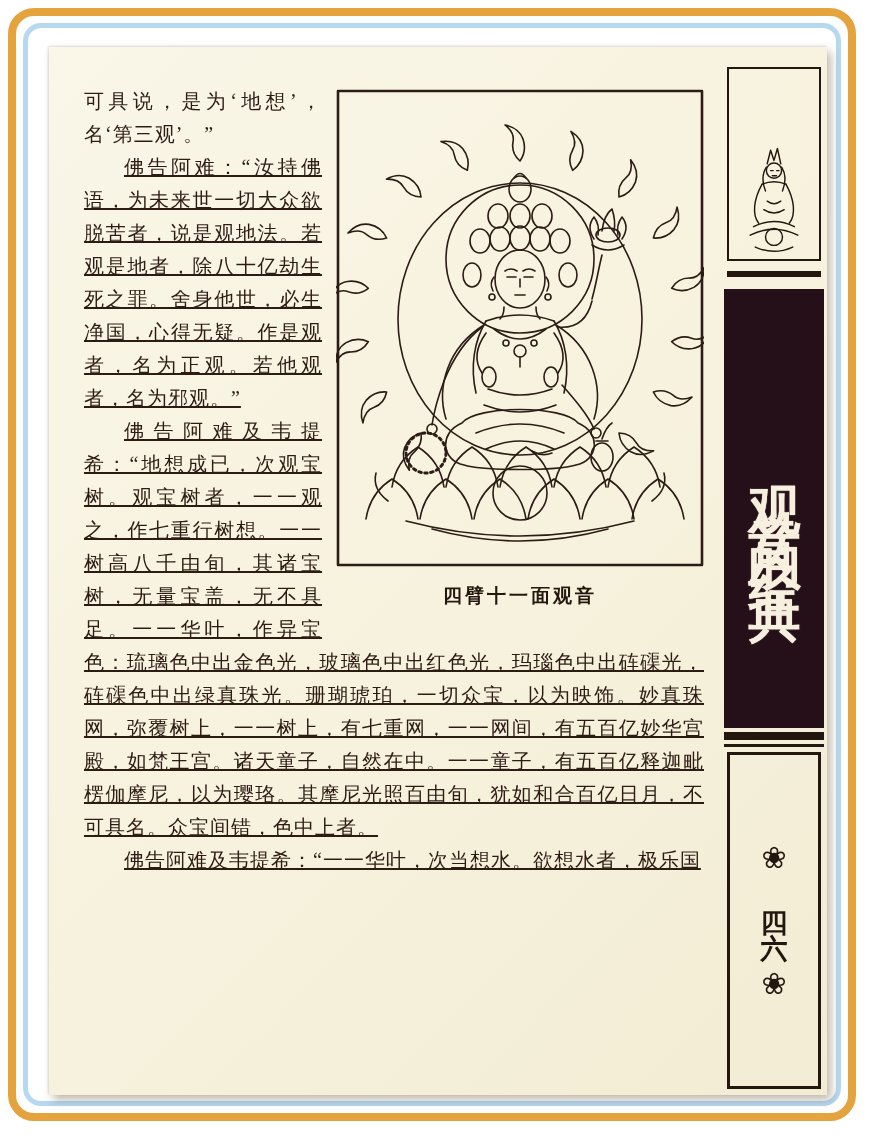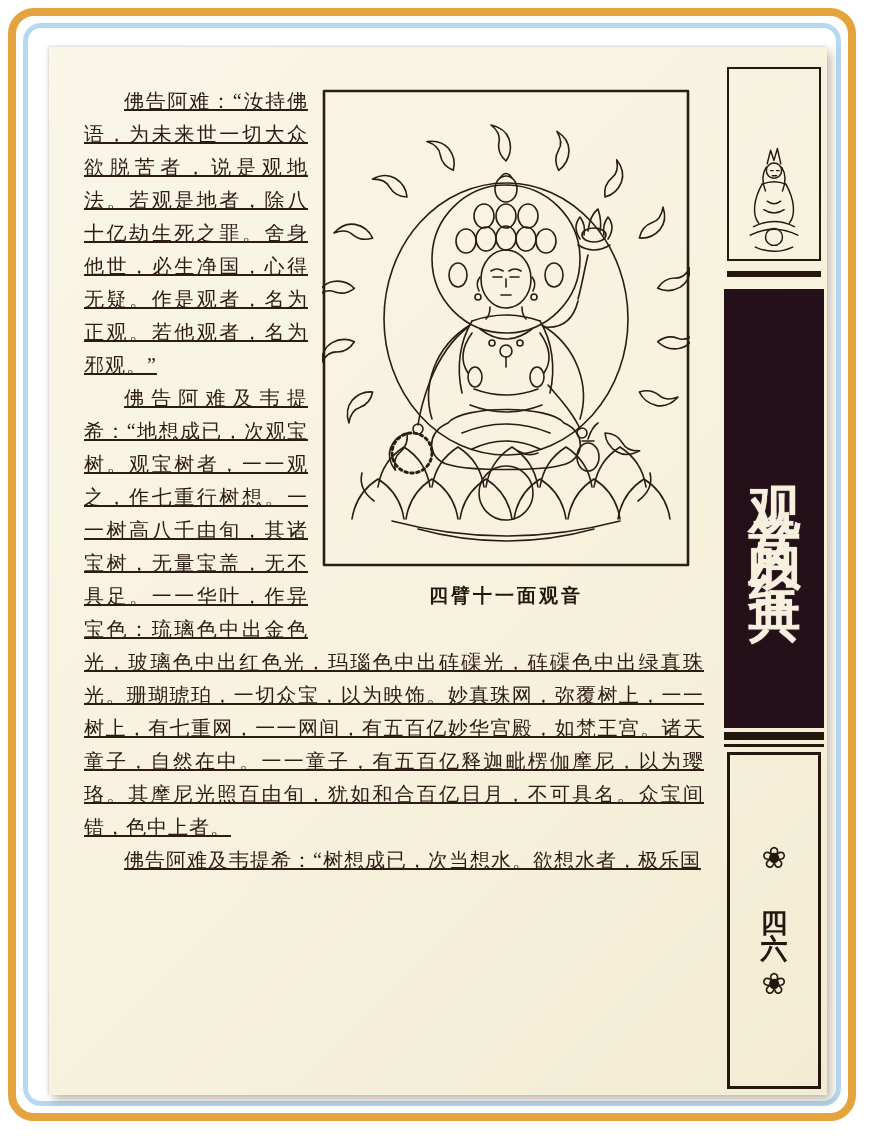--- a/index.html
+++ b/index.html
@@ -20,21 +20,21 @@
   }
   
   .main-text{
     position:absolute;left:35px;top:38px;width:620px;
     font-size:20px;line-height:33px;color:#2d1c14;
     text-align:justify;word-break:break-all;letter-spacing:1px;
   }
   .main-text p{margin:0;padding:0;text-indent:0;}
   .main-text p.indent{text-indent:2em;text-decoration:underline;}
   figure.illustration{
-    float:right;width:368px;margin:4px 14px 12px 14px;padding:0;
+    float:right;width:368px;margin:4px 0 12px 14px;padding:0;
   }
   .illo-box svg{display:block;}
   figcaption{
     margin-top:12px;text-align:center;font-weight:bold;font-size:19px;
     letter-spacing:3px;color:#241710;
     font-family:"Liberation Sans","DejaVu Sans",sans-serif;
   }
   
   .sidebar{position:absolute;top:20px;right:6px;width:94px;height:1022px;}
   .seal-box{
@@ -193,23 +193,24 @@
                 <path d="M52 412 Q36 400 40 384"></path>
                 <path d="M316 412 Q332 400 328 384"></path>
                 <path d="M70 432 Q184 462 298 432"></path>
                 <path d="M96 440 Q184 464 272 440"></path>
               </g>
             </svg>
           </div>
           <figcaption>四臂十一面观音</figcaption>
         </figure>
 
+        <p>可具说，是为‘地想’，名‘第三观’。”</p>
         <p class="indent">佛告阿难：“汝持佛语，为未来世一切大众欲脱苦者，说是观地法。若观是地者，除八十亿劫生死之罪。舍身他世，必生净国，心得无疑。作是观者，名为正观。若他观者，名为邪观。”</p>
         <p class="indent">佛告阿难及韦提希：“地想成已，次观宝树。观宝树者，一一观之，作七重行树想。一一树高八千由旬，其诸宝树，无量宝盖，无不具足。一一华叶，作异宝色：琉璃色中出金色光，玻璃色中出红色光，玛瑙色中出砗磲光，砗磲色中出绿真珠光。珊瑚琥珀，一切众宝，以为映饰。妙真珠网，弥覆树上，一一树上，有七重网，一一网间，有五百亿妙华宫殿，如梵王宫。诸天童子，自然在中。一一童子，有五百亿释迦毗楞伽摩尼，以为璎珞。其摩尼光照百由旬，犹如和合百亿日月，不可具名。众宝间错，色中上者。</p>
-        <p class="indent">佛告阿难及韦提希：“树想成已，次当想水。欲想水者，极乐国</p>
+        <p class="indent">佛告阿难及韦提希：“一一华叶，次当想水。欲想水者，极乐国</p>
       </div>
 
       <aside class="sidebar">
         <div class="seal-box">
 
           <svg width="88" height="170" viewBox="0 0 88 200">
             <g stroke="#241710" fill="none" stroke-width="1.7" stroke-linecap="round" stroke-linejoin="round">
               <circle cx="44" cy="96" r="9"></circle>
               <path d="M36 88 L40 72 L44 84 L48 70 L52 88"></path>
               <path d="M35 92 C30 100 30 110 34 120"></path>

